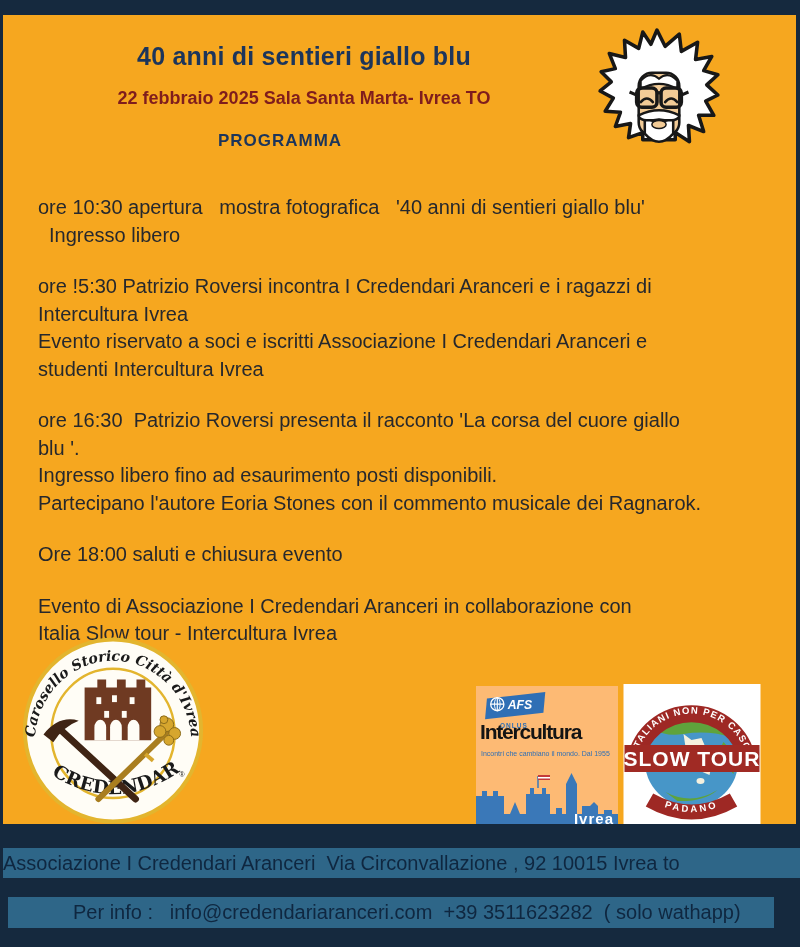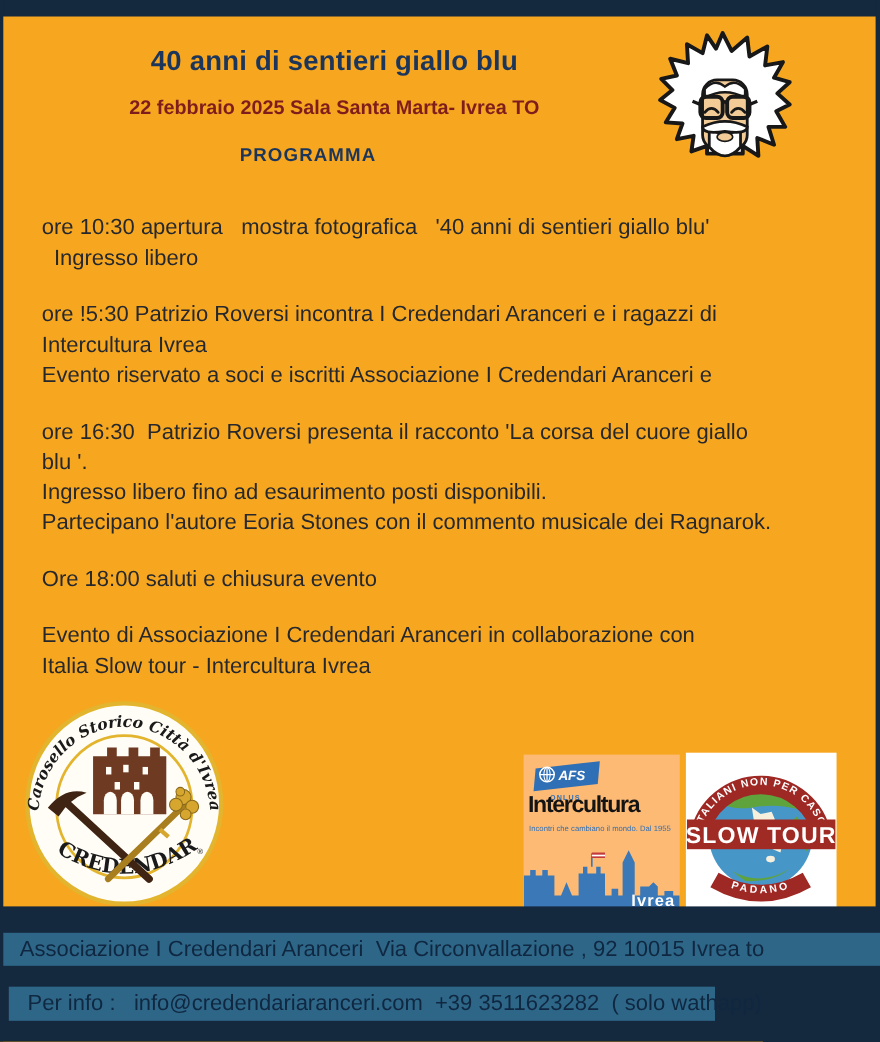--- a/index.html
+++ b/index.html
@@ -42,24 +42,24 @@
   .ic-onlus { position:absolute; left:24px; top:36px; font-size:6.5px; font-weight:bold; color:#2F6FB5; letter-spacing:1px; }
   .ic-name { position:absolute; left:4px; top:34px; width:136px; font-size:21px; font-weight:bold; color:#141414; letter-spacing:-1.2px; }
   .ic-tagline { position:absolute; left:5px; top:64px; width:136px; font-size:7px; color:#2F6FB5; }
   .ic-skyline { position:absolute; left:0; bottom:0; width:142px; height:58px; }
 
   .slowtour { position:absolute; left:623px; top:684px; width:138px; height:143px; }
 
   .footer { position:absolute; left:0; top:824px; width:800px; height:123px; background:#15293E; }
   .fbar { position:absolute; background:#2E6688; }
   .fbar-address { left:3px; top:24px; width:797px; height:30px; }
-  .fbar-contact { left:8px; top:73px; width:642px; height:31px; }
+  .fbar-contact { left:8px; top:73px; width:718px; height:31px;padding-left:48px; }
   .fbar span {
     display:block; font-size:20px; color:#0F2740; white-space:pre;
-    line-height:30px; padding-left:15px;
+    line-height:30px; 
   }
   .fbar-contact span { line-height:31px; padding-left:17px; }
 </style>
 </head>
 <body>
 
 <div class="poster">
   <div class="top-border"></div>
   <div class="edge-left"></div>
   <div class="edge-right"></div>
@@ -86,20 +86,21 @@
     <p class="pgroup">
       </p>
       <div class="pline">ore 10:30 apertura   mostra fotografica   '40 anni di sentieri giallo blu'</div>
       <div class="pline indent">Ingresso libero</div>
     <p></p>
     <p class="pgroup">
       </p>
       <div class="pline">ore !5:30 Patrizio Roversi incontra I Credendari Aranceri e i ragazzi di</div>
       <div class="pline">Intercultura Ivrea</div>
       <div class="pline">Evento riservato a soci e iscritti Associazione I Credendari Aranceri e</div>
+      <div class="pline">studenti Intercultura Ivrea</div>
     <p></p>
     <p class="pgroup">
       </p>
       <div class="pline">ore 16:30  Patrizio Roversi presenta il racconto 'La corsa del cuore giallo</div>
       <div class="pline">blu '.</div>
       <div class="pline">Ingresso libero fino ad esaurimento posti disponibili.</div>
       <div class="pline">Partecipano l'autore Eoria Stones con il commento musicale dei Ragnarok.</div>
     <p></p>
     <p class="pgroup">
       </p>

